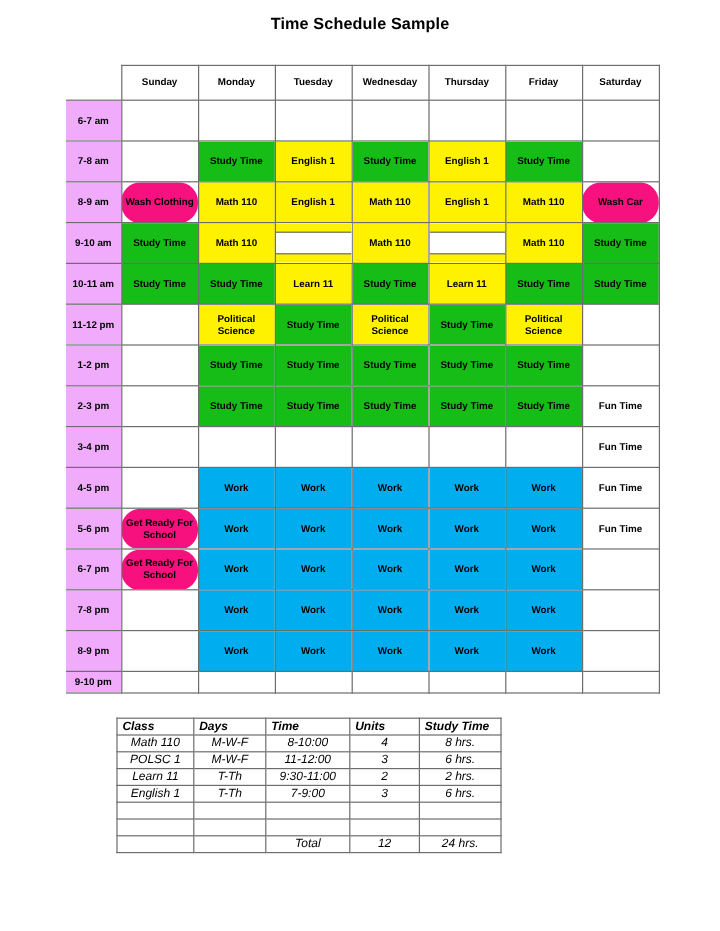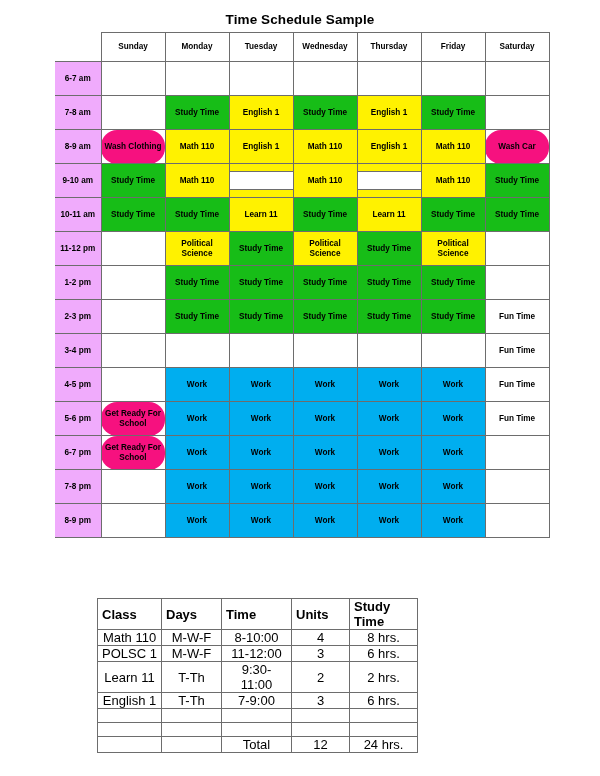--- a/index.html
+++ b/index.html
@@ -29,21 +29,21 @@
     width: 600px;
     text-align: center;
     font-size: 13.5px;
     font-weight: bold;
     letter-spacing: 0.1px;
   }
 
   
   .schedule {
     position: absolute;
-    top: 32px;
+    top: 54px;
     left: 55px;
     border-collapse: collapse;
     table-layout: fixed;
   }
   .schedule td, .schedule th {
     padding: 0;
     margin: 0;
     border: 1px solid #6d6d6d;
     font-size: 8.2px;
     font-weight: bold;
@@ -112,26 +112,27 @@
   .summary {
     position: absolute;
     top: 598px;
     left: 97px;
     border-collapse: collapse;
     table-layout: fixed;
     width: 320px;
   }
   .summary td, .summary th {
     border: 1px solid #6d6d6d;
-    font-size: 13px;
+    font-size: 10px;
     height: 14px;
     padding: 0 4px;
     box-sizing: border-box;
     vertical-align: middle;
     overflow: hidden;
+    font-style: italic;
   }
   .summary col.s0 { width: 64px; }
   .summary col.s1 { width: 60px; }
   .summary col.s2 { width: 70px; }
   .summary col.s3 { width: 58px; }
   .summary col.s4 { width: 68px; }
   .summary th {
     text-align: left;
     font-weight: bold;
   }
@@ -500,20 +501,44 @@
           <td class="cell c-blue">
             <span class="cell-label">Work</span>
           </td>
           <td class="cell c-blue">
             <span class="cell-label">Work</span>
           </td>
           <td class="cell c-white">
             <span class="cell-label"></span>
           </td>
         </tr>
+        <tr class="r-last">
+          <td class="timelbl last">9-10 pm</td>
+          <td class="cell c-white">
+            <span class="cell-label"></span>
+          </td>
+          <td class="cell c-white">
+            <span class="cell-label"></span>
+          </td>
+          <td class="cell c-white">
+            <span class="cell-label"></span>
+          </td>
+          <td class="cell c-white">
+            <span class="cell-label"></span>
+          </td>
+          <td class="cell c-white">
+            <span class="cell-label"></span>
+          </td>
+          <td class="cell c-white">
+            <span class="cell-label"></span>
+          </td>
+          <td class="cell c-white">
+            <span class="cell-label"></span>
+          </td>
+        </tr>
       </tbody>
   </table>
 
   <table class="summary">
     <colgroup>
       <col class="s0">
         <col class="s1">
         <col class="s2">
         <col class="s3">
         <col class="s4">

